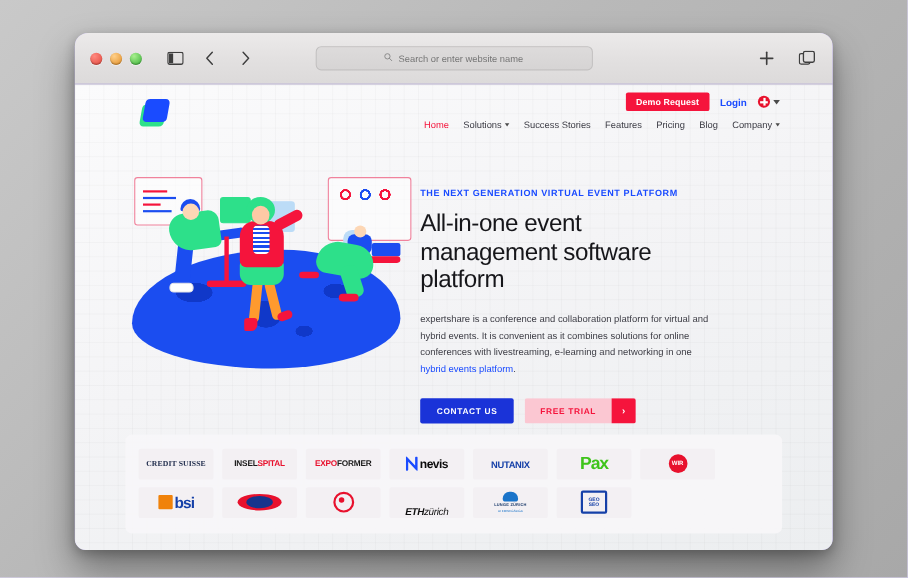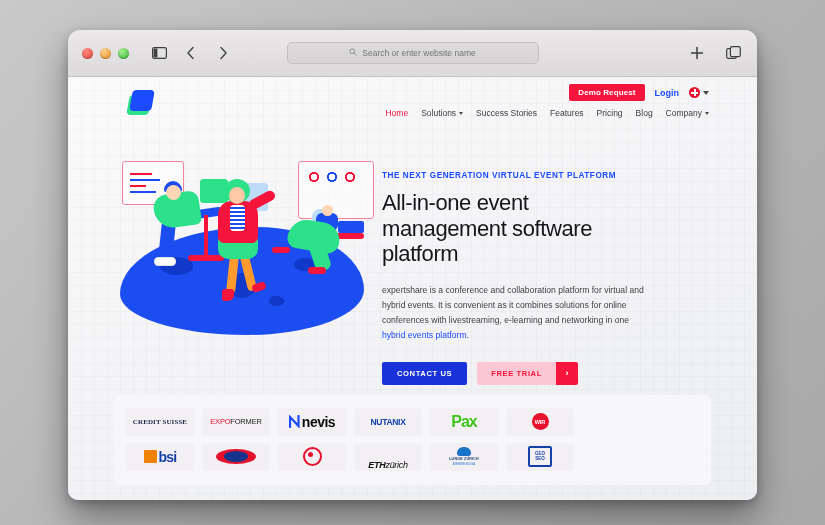--- a/index.html
+++ b/index.html
@@ -176,24 +176,24 @@
   .r-shoe2{left:160px;top:98px;width:18px;height:6px;background:#f5143c;border-radius:4px;}
   .r-desk{left:196px;top:84px;width:56px;height:6px;background:#f5143c;border-radius:3px;}
   .r-head{left:210px;top:56px;width:11px;height:11px;background:#fdd7b5;border-radius:50%;}
   .r-tor{left:204px;top:64px;width:22px;height:18px;background:#1b4df0;border-radius:6px;}
   .r-lap{left:226px;top:72px;width:26px;height:12px;background:#1b4df0;border-radius:2px;}
   .r-chair{left:200px;top:60px;width:22px;height:16px;background:#bcdcf7;border-radius:8px 8px 2px 2px;}
   .lg-cs{font-size:7px;font-weight:700;color:#1d2a4a;font-family:"Liberation Serif",serif;letter-spacing:.1px;}
   .lg-insel{font-size:7.5px;font-weight:700;letter-spacing:-.2px;}
   .lg-insel .a{color:#1a1a1a;}
   .lg-insel .b{color:#e8112d;}
-  .lg-expo{font-size:7.5px;font-weight:400;letter-spacing:-.2px;}
+  .lg-expo{font-size:7.5px;font-weight:700;letter-spacing:-.2px;}
   .lg-expo .a{color:#e8112d;}
   .lg-expo .b{color:#1a1a1a;}
-  .lg-nevis{font-size:14px;font-weight:700;color:#0b0b0b;letter-spacing:-.5px;display:flex;align-items:center;gap:2px;}
+  .lg-nevis{font-size:11px;font-weight:700;color:#0b0b0b;letter-spacing:-.5px;display:flex;align-items:center;gap:2px;}
   .lg-nutanix{font-size:8.5px;font-weight:700;color:#1540a8;letter-spacing:-.3px;}
   .lg-pax{font-size:16px;font-weight:700;color:#3fc41b;letter-spacing:-1px;}
   .lg-wir{width:17px;height:17px;border-radius:50%;background:#e8112d;color:#fff;font-size:5.5px;font-weight:700;display:flex;align-items:center;justify-content:center;}
   .lg-bsi{display:flex;align-items:center;gap:2px;}
   .lg-bsi .mark{width:13px;height:13px;background:#f0820a;border-radius:1px;}
   .lg-bsi .txt{font-size:14px;font-weight:700;color:#1540a8;letter-spacing:-.8px;}
   .lg-oval{width:40px;height:15px;border-radius:50%;background:#e8112d;position:relative;}
   .lg-oval .in{position:absolute;left:8px;top:2px;width:24px;height:11px;border-radius:50%;background:#17348c;}
   .lg-circ{width:15px;height:15px;border-radius:50%;border:2px solid #e8112d;position:relative;}
   .lg-circ::after{content:"";position:absolute;left:3px;top:3px;width:5px;height:5px;border-radius:50%;background:#e8112d;}
@@ -362,20 +362,23 @@
       </div>
     </div>
 
     <div class="logos-card">
 
       <div class="logo-row">
         <span class="logo-cell">
           <span class="lg-cs">CREDIT SUISSE</span>
         </span>
         <span class="logo-cell">
+          <span class="lg-insel"><span class="a">INSEL</span><span class="b">SPITAL</span></span>
+        </span>
+        <span class="logo-cell">
           <span class="lg-expo"><span class="a">EXPO</span><span class="b">FORMER</span></span>
         </span>
         <span class="logo-cell">
           <span class="lg-nevis">
             <svg width="11" height="13" viewBox="0 0 11 13">
                 <path d="M1 12 L1 2 L9.5 11 L9.5 1" fill="none" stroke="#1a4bff" stroke-width="2.2" stroke-linecap="round"></path>
               </svg>
             <span>nevis</span>
           </span>
         </span>

